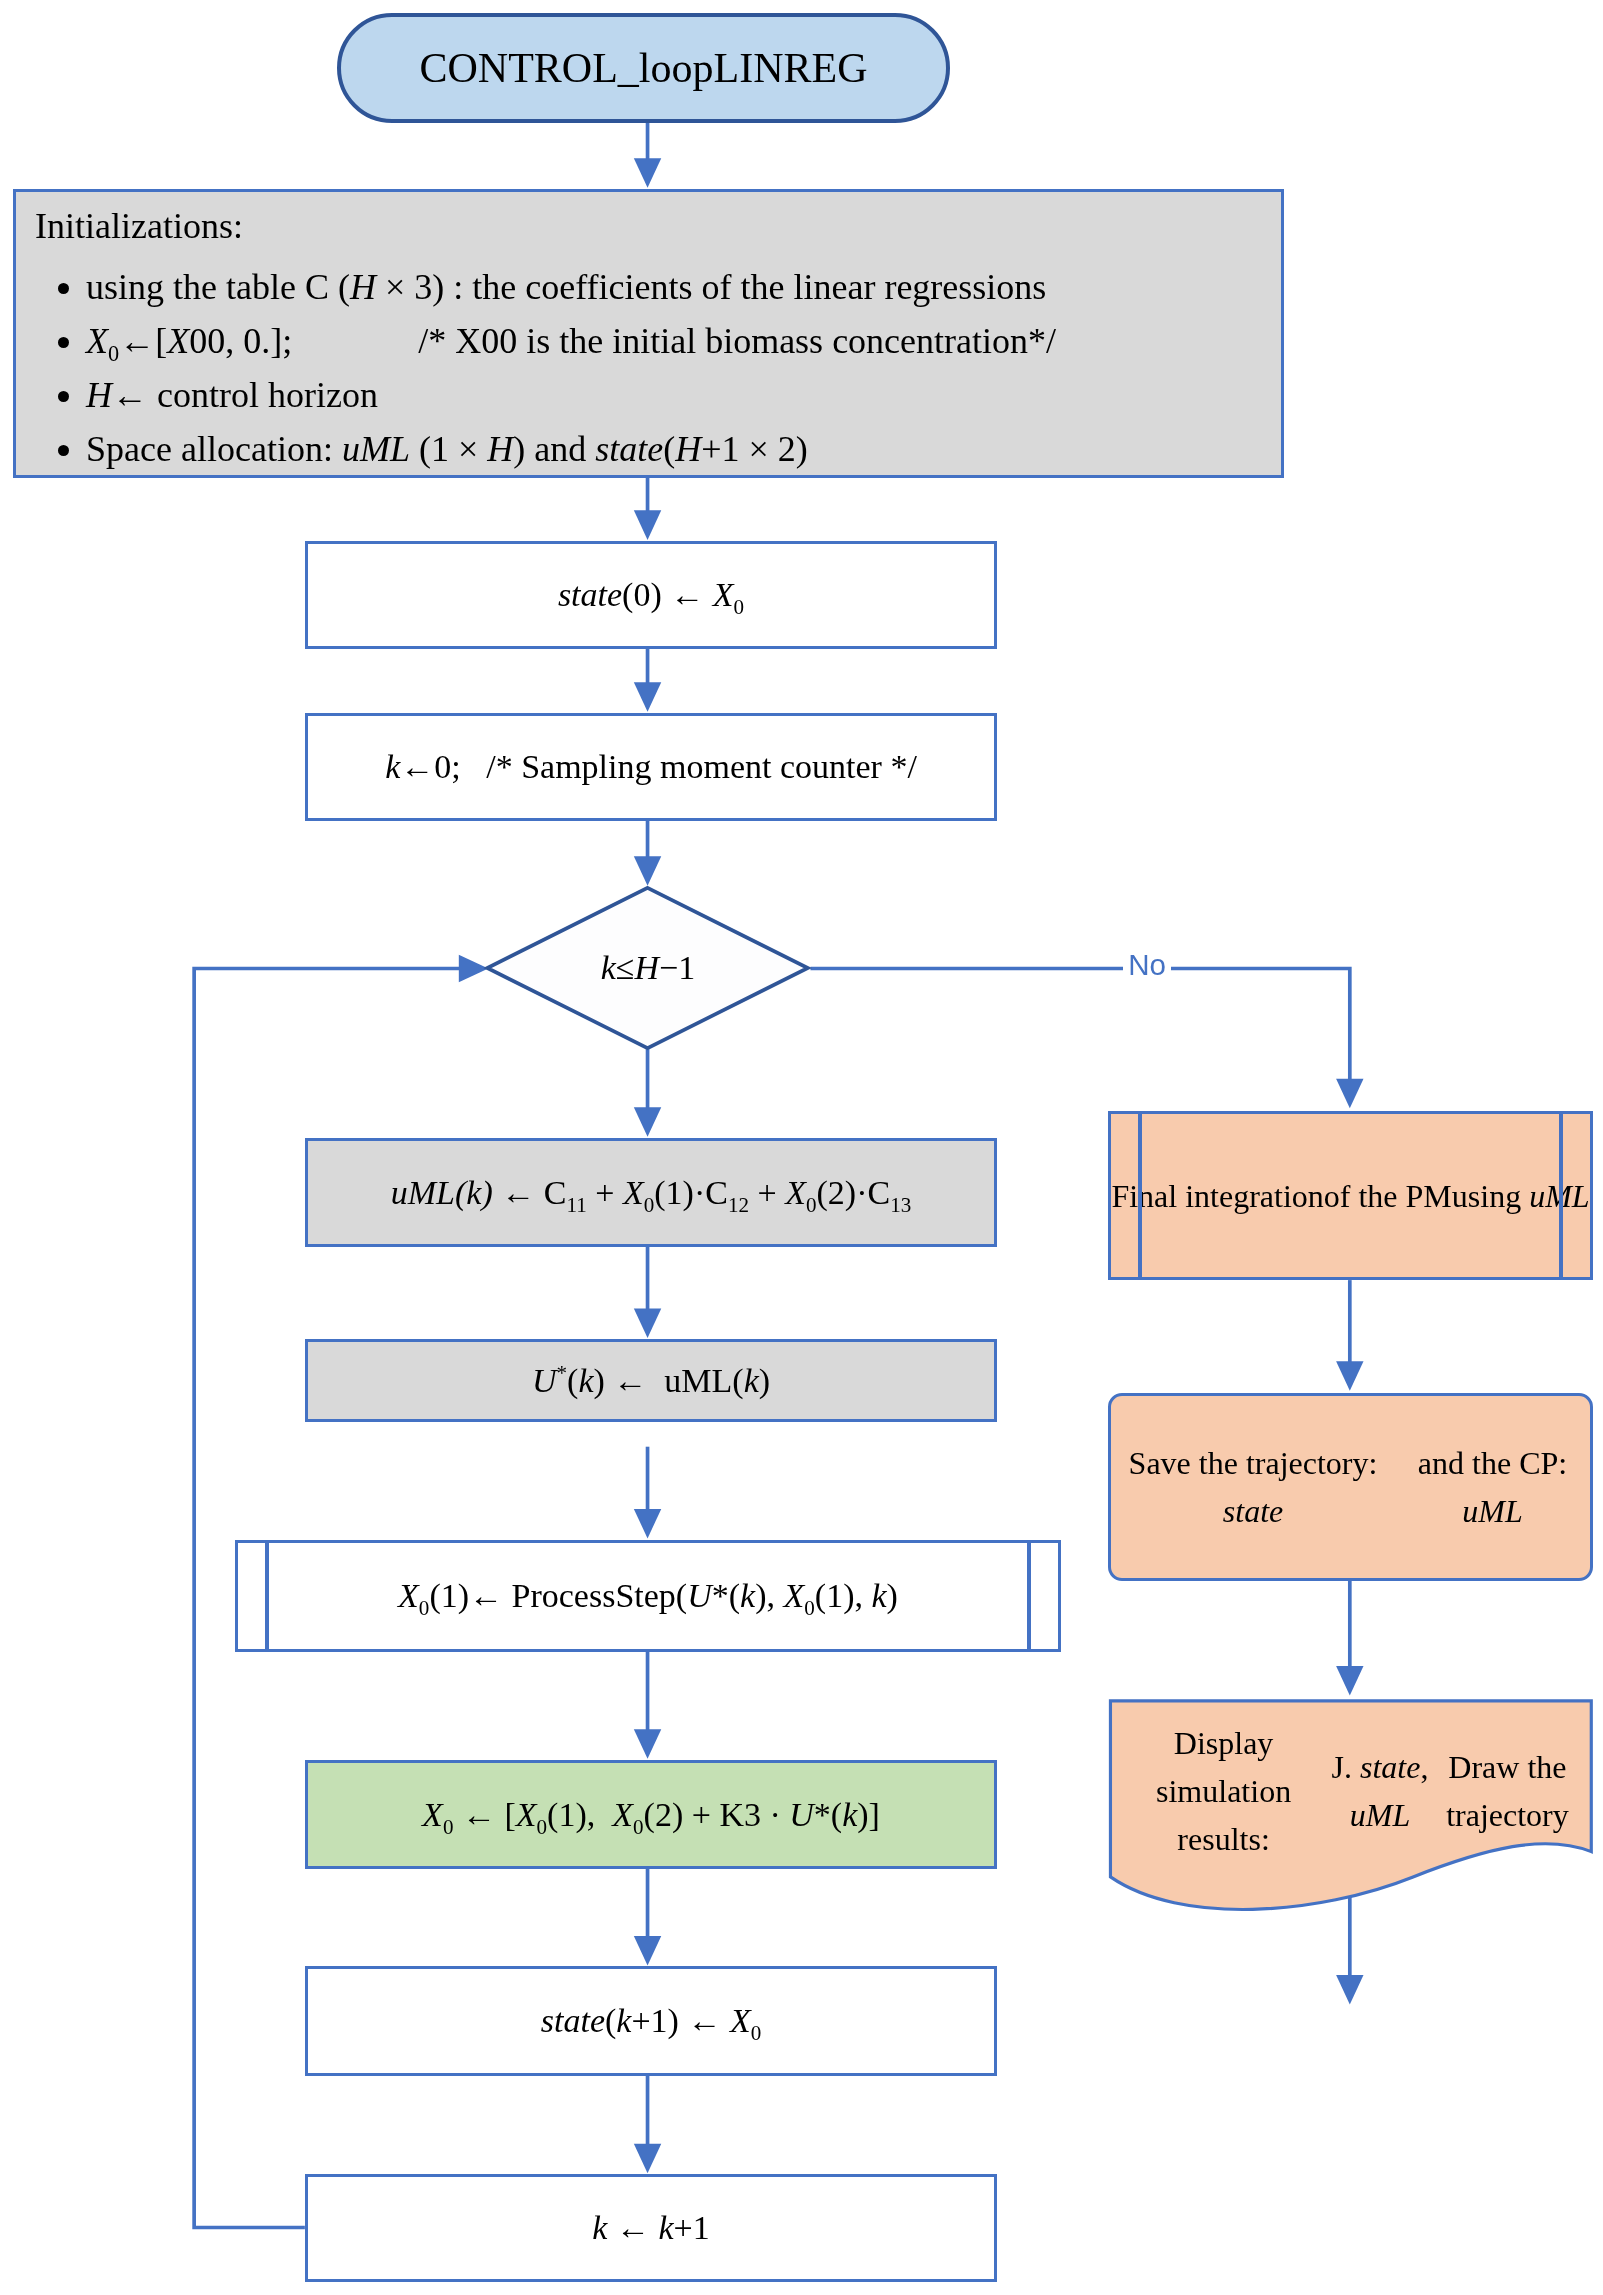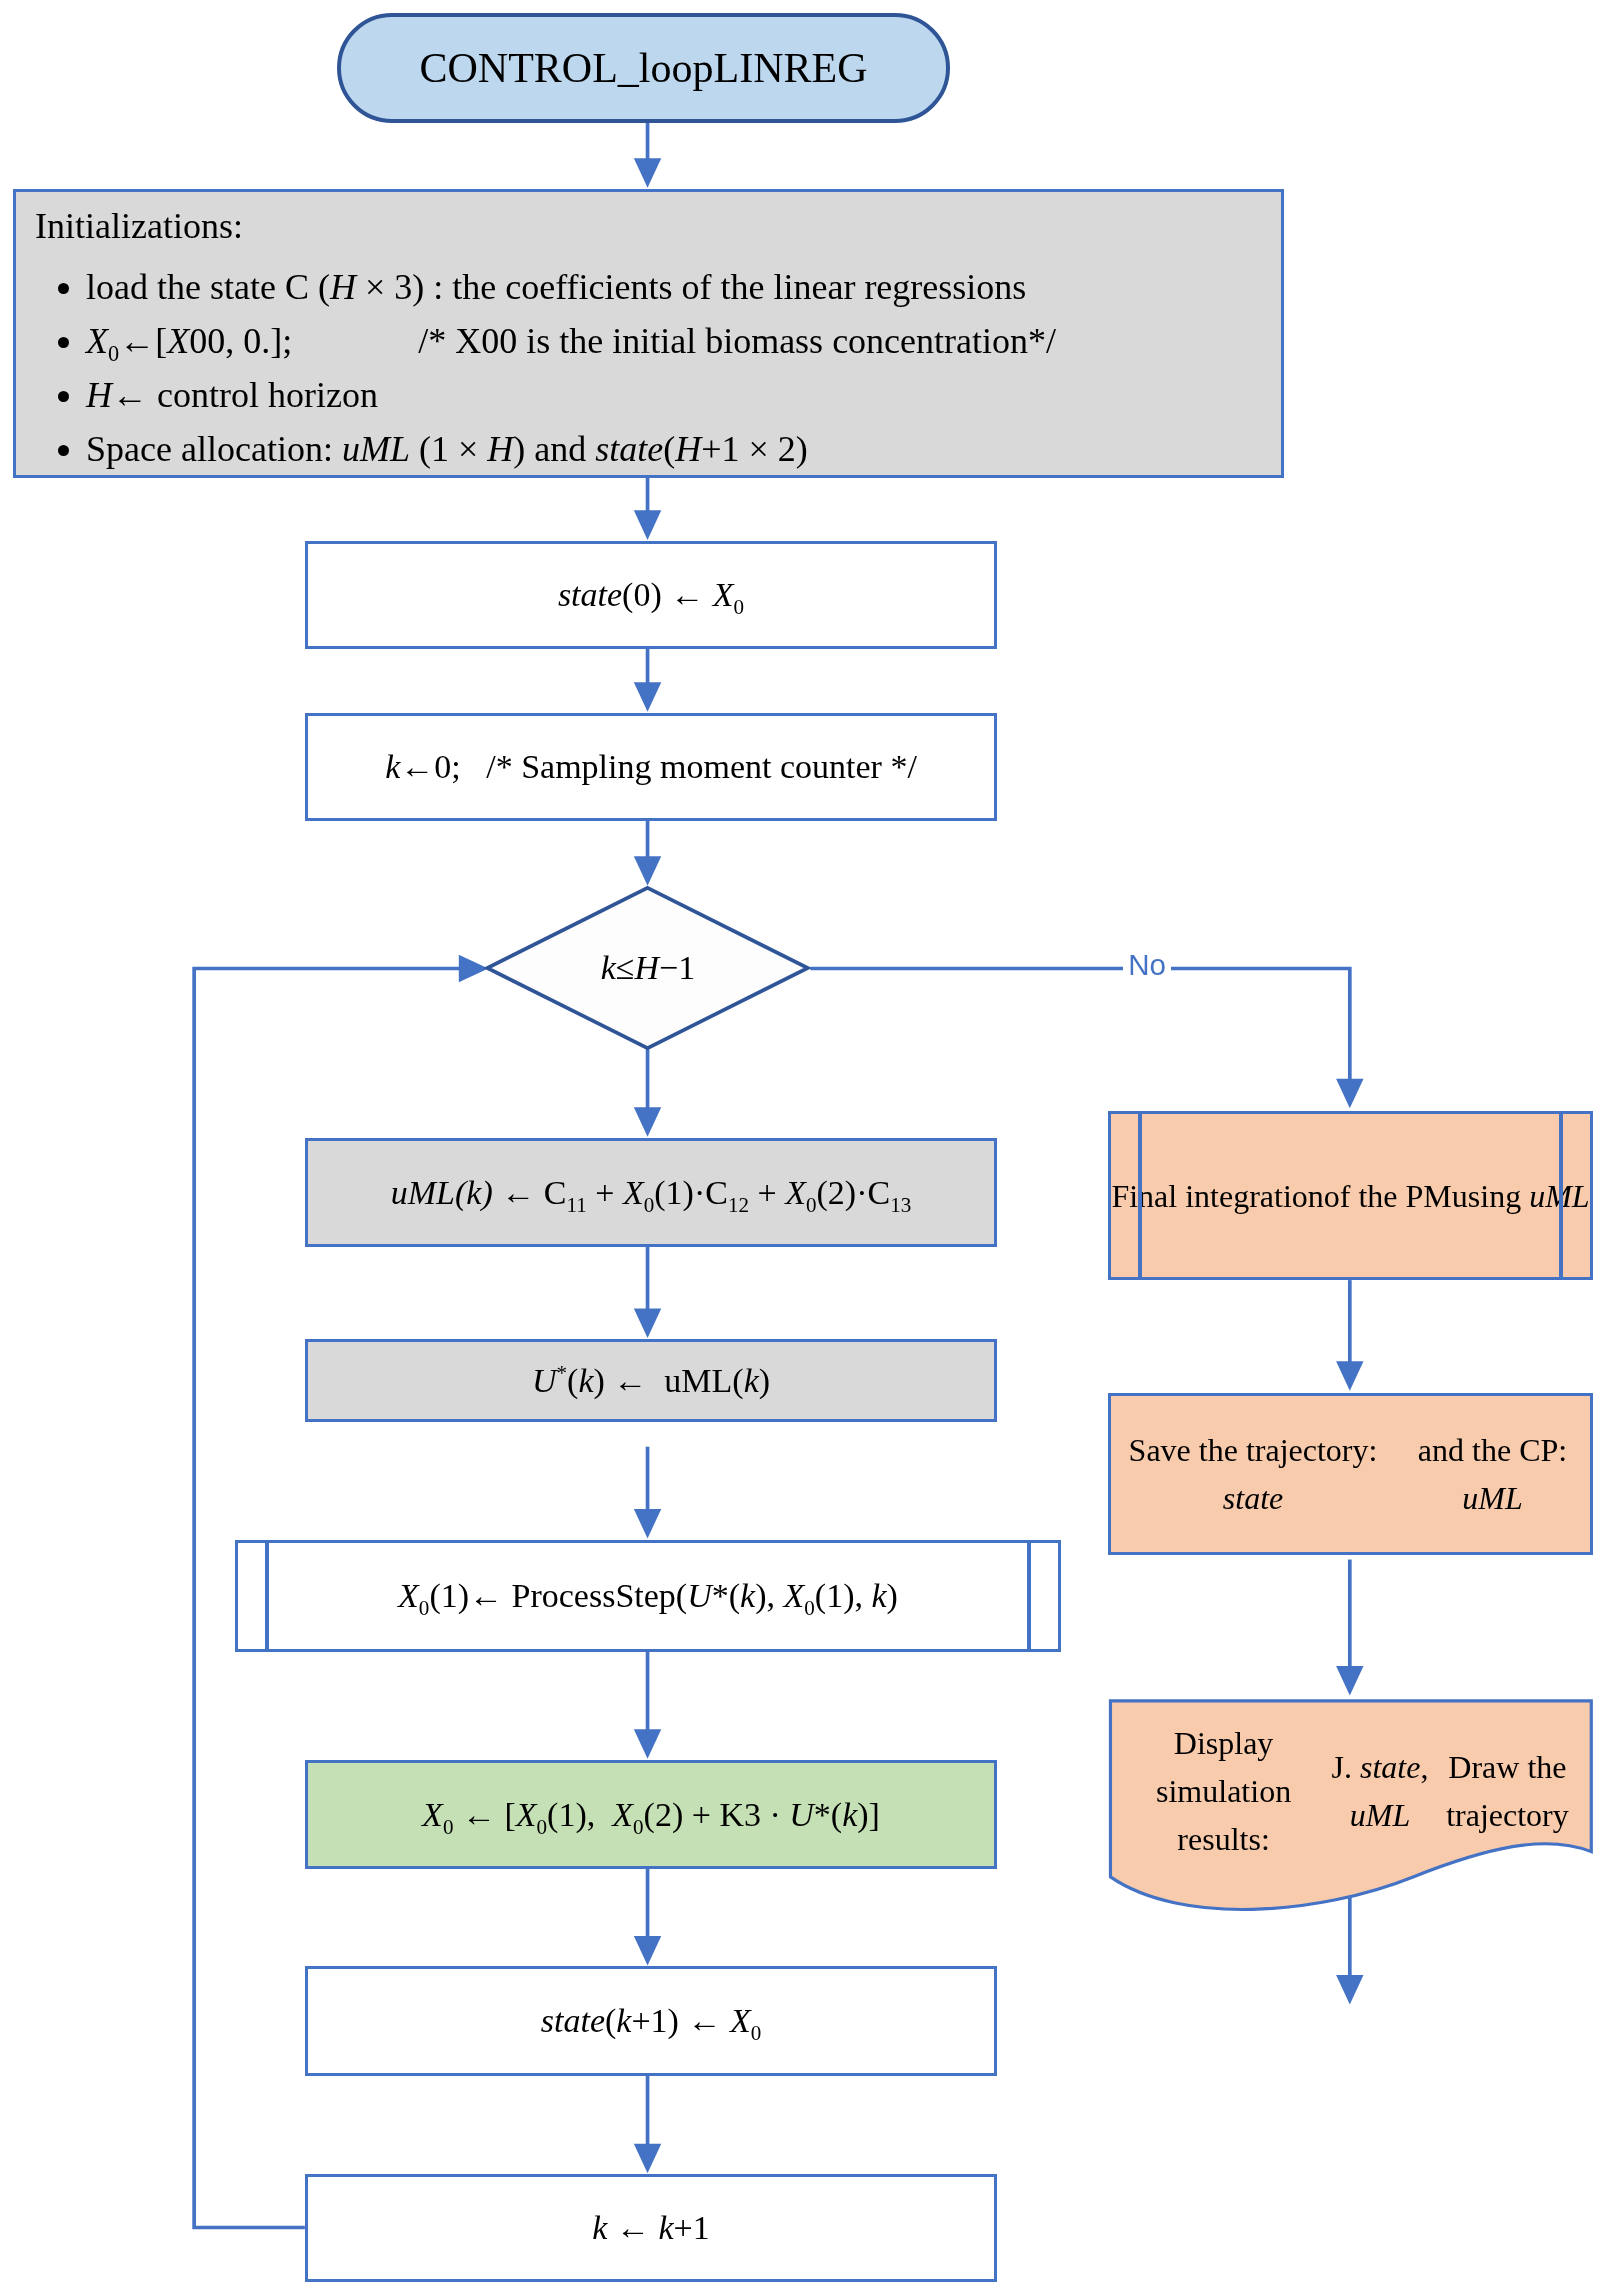--- a/index.html
+++ b/index.html
@@ -86,21 +86,21 @@
     <path d="M2106 3226 L3018 3226 L3018 3512 C2930 3478 2820 3505 2680 3560 C2500 3632 2240 3652 2106 3560 Z" fill="#F8CBAD" stroke="#4472C4" stroke-width="6"></path>
   </svg>
 
   <div class="node pill" style="left:337px; top:12.7px; width:613px; height:110px; font-size:42px;">
     <span>CONTROL_loopLINREG</span>
   </div>
 
   <div class="init-box" style="left:13px; top:189px; width:1271px; height:289px;">
     <div class="init-title">Initializations:</div>
     <ul class="init-list">
-      <li><span class="runs"><span>load the state C (</span><i>H</i><span> × 3) : the coefficients of the linear regressions</span></span></li>
+      <li><span class="runs"><span>using the table C (</span><i>H</i><span> × 3) : the coefficients of the linear regressions</span></span></li>
       <li><span class="runs"><i>X</i><sub>0</sub><span>←[</span><i>X</i><span>00, 0.];              /* X00 is the initial biomass concentration*/</span></span></li>
       <li><span class="runs"><i>H</i><span>← control horizon</span></span></li>
       <li><span class="runs"><span>Space allocation: </span><i>uML</i><span> (1 × </span><i>H</i><span>) and </span><i>state</i><span>(</span><i>H</i><span>+1 × 2)</span></span></li>
     </ul>
   </div>
 
   <div class="node border-blue" style="left:305px; top:541px; width:692px; height:108px;">
     <span class="runs"><i>state</i><span>(0) ← </span><i>X</i><sub>0</sub></span>
   </div>
 
@@ -140,21 +140,21 @@
   </div>
 
   <div class="node border-blue fill-orange multiline" style="left:1108px; top:1111px; width:485px; height:169px;">
     <div class="sidebar" style="left:27.4px;"></div>
     <div class="sidebar" style="right:27.4px;"></div>
     <div class="runs"><span>Final integration</span></div>
     <div class="runs"><span>of the PM</span></div>
     <div class="runs"><span>using </span><i>uML</i></div>
   </div>
 
-  <div class="node border-blue fill-orange multiline" style="left:1108px; top:1393px; width:485px; height:162px;">
+  <div class="node border-blue fill-orange multiline" style="left:1108px; top:1393px; width:485px; height:188px;border-radius:14px;">
     <div class="runs"><span>Save the trajectory: </span><i>state</i></div>
     <div class="runs"><span>and the CP: </span><i>uML</i></div>
   </div>
 
   <div class="node multiline doc-text" style="left:1118px; top:1714px; width:466px; height:153px;">
     <div class="runs"><span>Display simulation results:</span></div>
     <div class="runs"><span>J. </span><i>state</i><span>, </span><i>uML</i></div>
     <div class="runs"><span>Draw the trajectory</span></div>
   </div>
 

